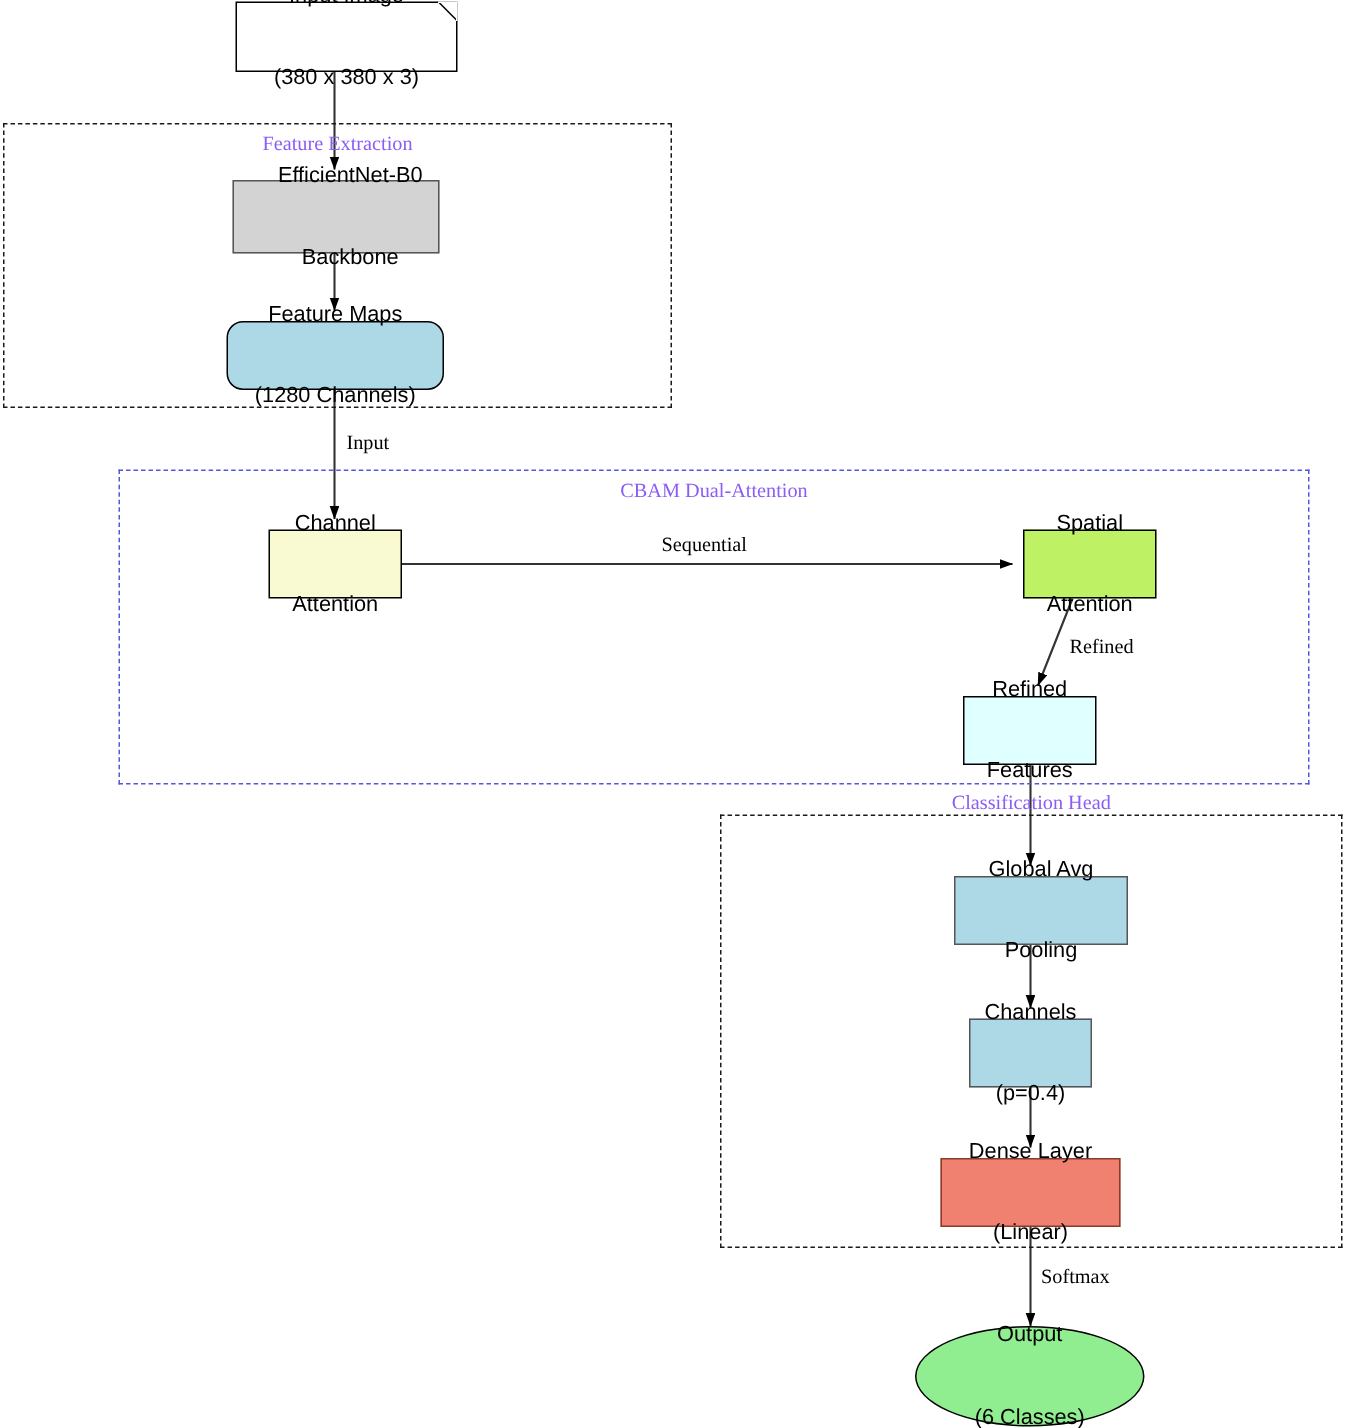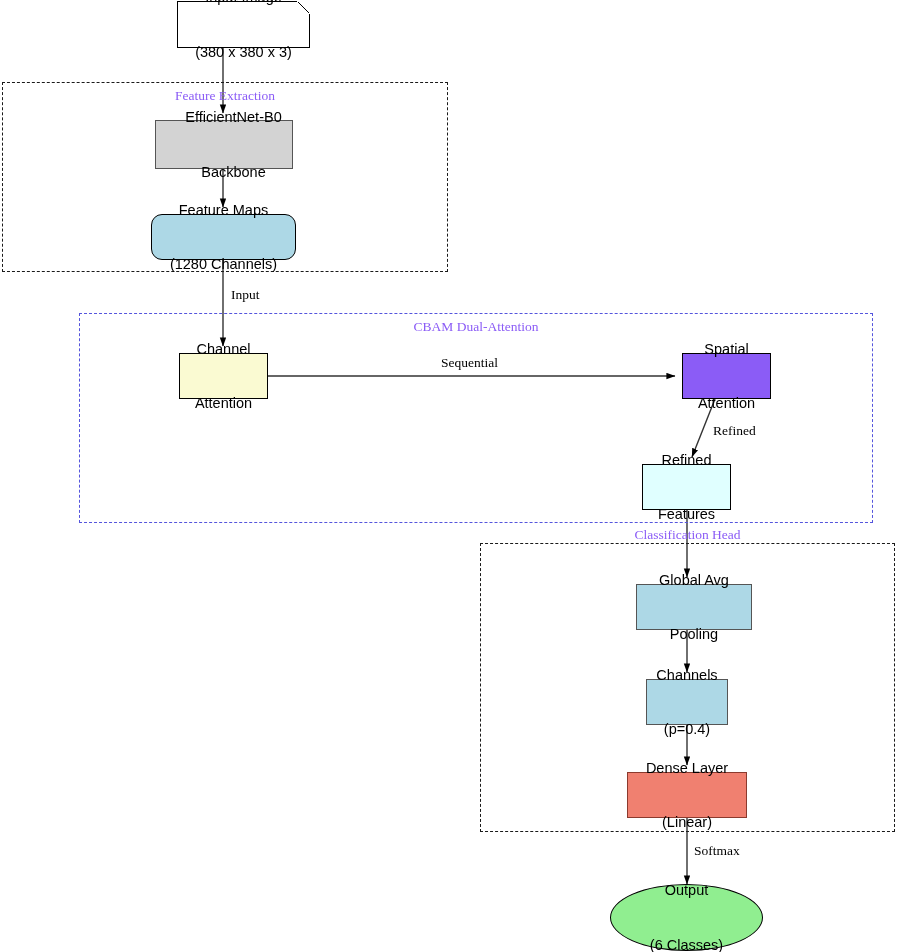--- a/index.html
+++ b/index.html
@@ -110,21 +110,21 @@
 
   <div class="cluster" style="left:2px; top:82px; width:446px; height:190px; border:1.6px dashed #1a1a1a;"></div>
   <div class="cluster-label" style="left:2px; top:88px; width:446px;">Feature Extraction</div>
 
   <div class="cluster" style="left:79px; top:313px; width:794px; height:210px; border:1.6px dashed #5555DD;"></div>
   <div class="cluster-label" style="left:79px; top:319px; width:794px;">CBAM Dual-Attention</div>
 
   <div class="cluster" style="left:480px; top:543px; width:415px; height:289px; border:1.6px dashed #1a1a1a;"></div>
   <div class="cluster-label" style="left:480px; top:527px; width:415px;">Classification Head</div>
 
-  <div class="node node-note" style="left:157px; top:1px; width:133px; height:47px; background:#ffffff;margin-left:20px;">
+  <div class="node node-note" style="left:157px; top:1px; width:148px; height:47px; background:#ffffff;">
     <div>
       <div>Input Image</div>
       <div>(380 x 380 x 3)</div>
     </div>
     <div class="note-fold-cover"></div>
     <svg style="position:absolute; right:-1px; top:-1px; width:13px; height:13px;" viewBox="0 0 13 13">
       <path d="M0,0 L13,13" stroke="#000000" stroke-width="1" fill="none"></path>
       <path d="M13,0 L13,13" stroke="#ffffff" stroke-width="2" fill="none"></path>
       <path d="M0,0 L13,0" stroke="#ffffff" stroke-width="2" fill="none"></path>
     </svg>
@@ -144,21 +144,21 @@
     </div>
   </div>
 
   <div class="node node-rect" style="left:179px; top:353px; width:89px; height:46px; background:#fafad2; border-color:#000000;">
     <div>
       <div>Channel</div>
       <div>Attention</div>
     </div>
   </div>
 
-  <div class="node node-rect" style="left:682px; top:353px; width:89px; height:46px; background:#8b5cf6; border-color:#000000;">
+  <div class="node node-rect" style="left:682px; top:353px; width:89px; height:46px; background:#bef264; border-color:#000000;">
     <div>
       <div>Spatial</div>
       <div>Attention</div>
     </div>
   </div>
 
   <div class="node node-rect" style="left:642px; top:464px; width:89px; height:46px; background:#e0ffff; border-color:#000000;">
     <div>
       <div>Refined</div>
       <div>Features</div>

